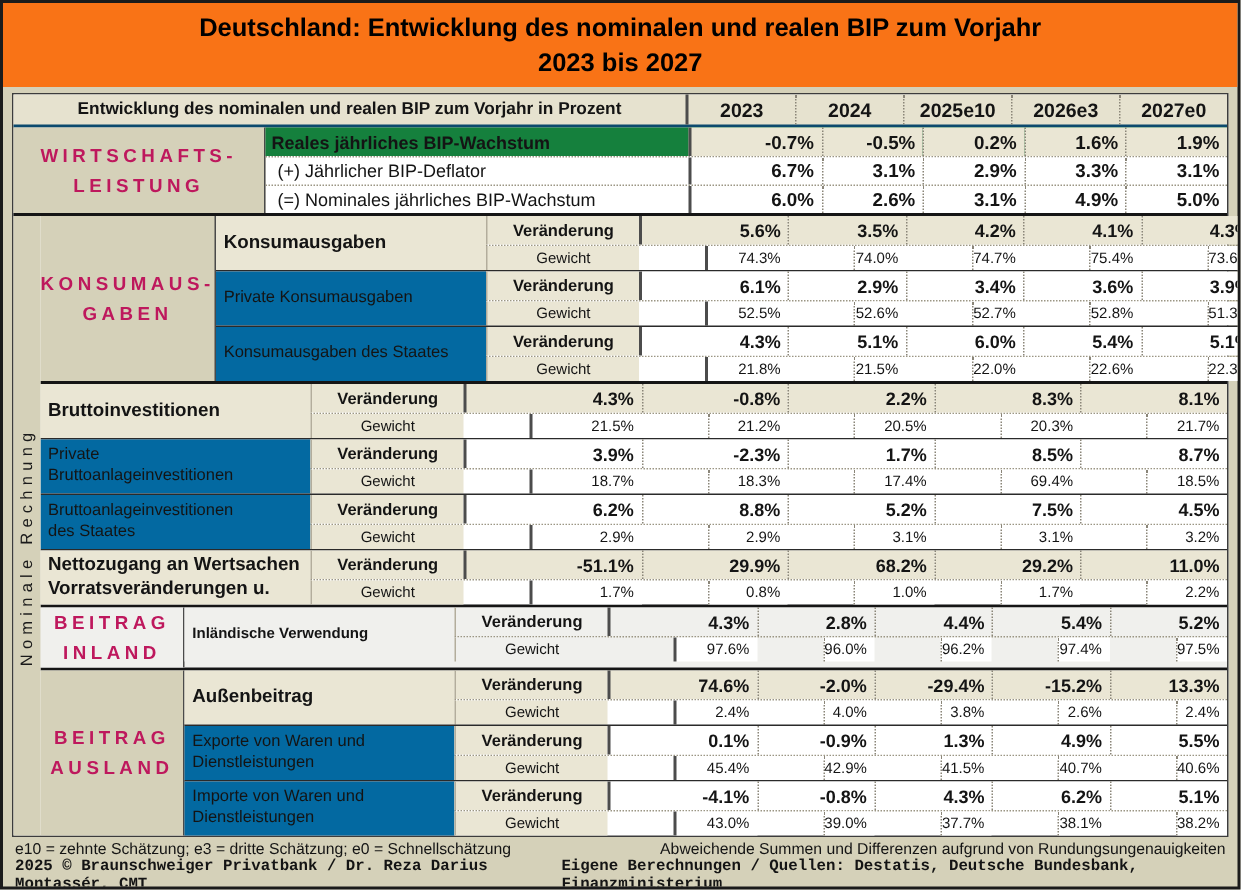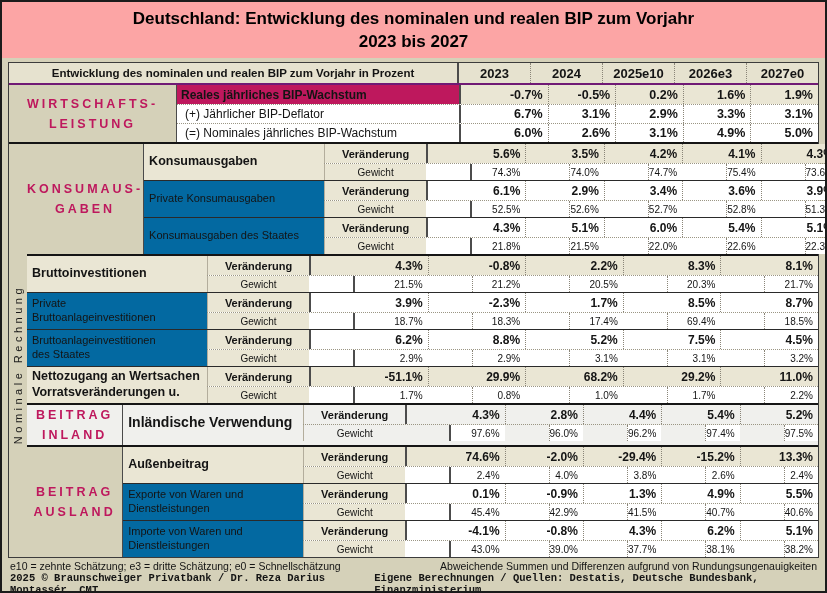--- a/index.html
+++ b/index.html
@@ -7,21 +7,21 @@
   body { font-family: "Liberation Sans", sans-serif; color: #141414; }
   .page {
     width: 827px; height: 593px;
     border: 2px solid #1b1b1b;
     background: #d5d1b9;
     overflow: hidden;
     position: relative;
   }
   
   .title-band {
-    background: #fca5a5;
+    background: #f97316;
     text-align: center;
     padding: 6px 0 4px 0;
     height: 56px;
   }
   .title-band .t-line { font-size: 17px; font-weight: bold; line-height: 1.35; color: #000; }
   
   .table {
     position: relative;
     margin: 4px 6px 0 6px;
     width: 811px;
@@ -33,21 +33,21 @@
     top: 81px; bottom: 0;
     background: #d5d1b9;
     z-index: 2;
     display: flex; align-items: center; justify-content: center;
   }
   .strip-text {
     writing-mode: vertical-rl; transform: rotate(180deg);
     font-size: 11px; letter-spacing: 3.5px; color: #1a1a1a; white-space: nowrap;
     position: relative; top: 14px;
   }
-  .hrow { display: flex; height: 22px; background: #e6e2cf; border-bottom: 2px solid #701a75; }
+  .hrow { display: flex; height: 22px; background: #e6e2cf; border-bottom: 2px solid #0c4a6e; }
   .hcell-label {
     width: 450px; display: flex; align-items: center; justify-content: center;
     font-weight: bold; font-size: 11.5px; border-right: 2px solid #4c4c4c;
   }
   .hcell-year {
     flex: 1; display: flex; align-items: center; justify-content: center;
     font-weight: bold; font-size: 13px;
   }
   .hcell-year + .hcell-year { border-left: 1px dotted #8a8578; }
   
@@ -61,32 +61,32 @@
     font-weight: bold; font-size: 12.5px; letter-spacing: 3px; line-height: 1.6; color: #be185d;
     text-align: center;
   }
   .section.wl .sec-label { width: 168px; }
   .section.inland .sec-label { background: #f0f0ed; }
   .sec-body { flex: 1; display: flex; flex-direction: column; }
   
   .wl-row { display: flex; height: 19px; }
   .wl-row + .wl-row { border-top: 1px dotted #9b9684; }
   .wl-label { width: 282px; display: flex; align-items: center; padding-left: 4px; font-size: 12px; }
-  .wl-row.head { background: #be185d; justify-content: center; }
+  .wl-row.head { background: #15803d; }
   .wl-row.head .wl-label { font-weight: bold; }
   .wl-row.indent .wl-label { padding-left: 8px; }
   
   .block { display: flex; }
   .block + .block { border-top: 1px solid #2a2a2a; }
   .blk-label {
     width: 180px; display: flex; flex-direction: column; justify-content: center;
     padding-left: 5px; font-size: 11px; line-height: 1.25; background: #0369a1;
   }
   .block.group .blk-label { background: #eae6d4; font-weight: bold; font-size: 12.5px; }
-  .section.inland .blk-label { background: #f0f0ed; font-weight: bold; font-size: 14px; }
+  .section.inland .blk-label { background: #f0f0ed; font-weight: bold; font-size: 10px; }
   .blk-rows { flex: 1; display: flex; flex-direction: column; }
   .brow { display: flex; }
   .brow.ver { height: 20px; border-bottom: 1px dotted #9b9684; }
   .brow.gew { height: 16px; }
   .sublabel {
     width: 102px; display: flex; align-items: center; justify-content: center;
     background: #eae6d4; border-left: 1px solid #b3ad9c;
   }
   .brow.ver .sublabel { font-weight: bold; font-size: 11px; }
   .brow.gew .sublabel { font-size: 10px; }

